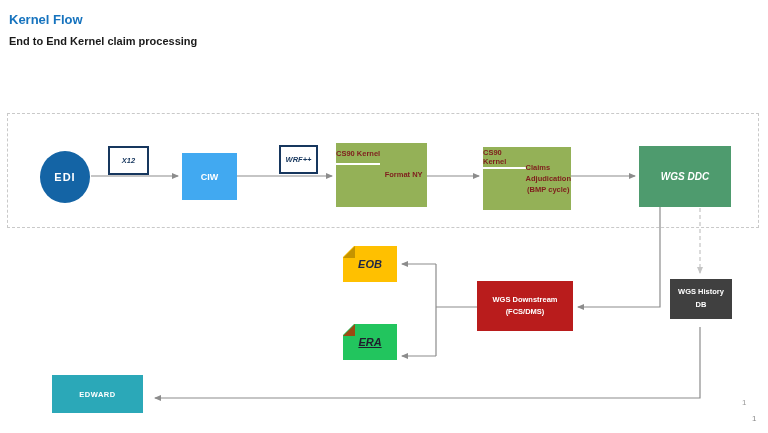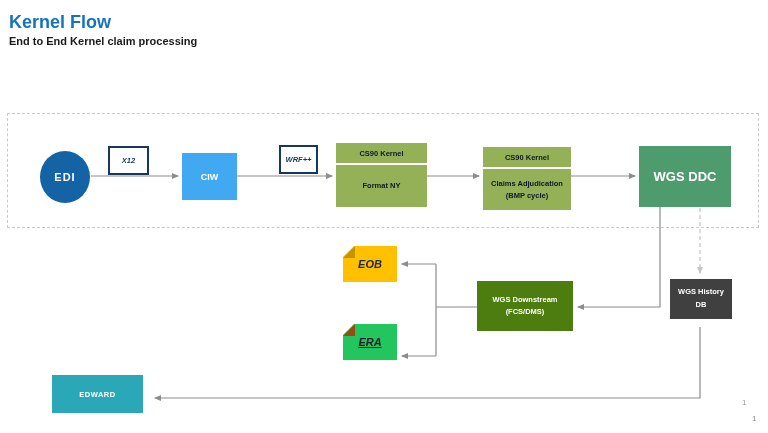--- a/index.html
+++ b/index.html
@@ -2,46 +2,46 @@
 <html><head>
 <meta charset="utf-8">
 <style>
   html,body{margin:0;padding:0;background:#fff;}
   #canvas{
     position:relative;width:768px;height:433px;background:#ffffff;overflow:hidden;
     font-family:"Liberation Sans", sans-serif;
   }
   .abs{position:absolute;}
   
-  .page-title{left:9px;top:12px;font-size:18px;font-weight:bold;color:#1673BE;}
+  .page-title{left:9px;top:12px;font-size:13px;font-weight:bold;color:#1673BE;}
   .page-subtitle{left:9px;top:35px;font-size:11px;font-weight:600;color:#1a1a1a;}
   
   .stage{left:7px;top:113px;width:750px;height:113px;border:1px dashed #c9c9c9;}
   
   .node{display:flex;align-items:center;justify-content:center;text-align:center;color:#fff;font-weight:bold;}
   
   .edi{left:40px;top:151px;width:50px;height:52px;border-radius:50%;background:#1464A5;font-size:11px;letter-spacing:1px;}
   
   .tag{background:#ffffff;border:2px solid #17375E;color:#17375E;font-size:7.5px;font-weight:bold;font-style:italic;display:flex;align-items:center;justify-content:center;}
   .tag-x12{left:108px;top:146px;width:37px;height:25px;}
   .tag-wrf{left:279px;top:145px;width:35px;height:25px;}
   
   .ciw{left:182px;top:153px;width:55px;height:47px;background:#41A9F1;font-size:9px;}
   
-  .cs90{background:#94B157;color:#0f172a;display:flex;flex-direction:column;}
+  .cs90{background:#94B157;color:#7f1d1d;display:flex;flex-direction:row;}
   .cs90 .hdr{height:20px;display:flex;align-items:center;justify-content:center;font-size:7.5px;font-weight:bold;border-bottom:2px solid #ffffff;}
   .cs90 .body{flex:1;display:flex;flex-direction:column;align-items:center;justify-content:center;font-size:7.5px;font-weight:bold;line-height:1.5;}
   .cs90-format{left:336px;top:143px;width:91px;height:64px;}
   .cs90-claims{left:483px;top:147px;width:88px;height:63px;}
   
-  .wgsddc{left:639px;top:146px;width:92px;height:61px;background:#4E9B6E;font-size:13px;}
+  .wgsddc{left:639px;top:146px;width:92px;height:61px;background:#4E9B6E;font-size:10px;font-style:italic;}
   
   .history{left:670px;top:279px;width:62px;height:40px;background:#404040;font-size:7.5px;line-height:1.7;flex-direction:column;}
   
-  .downstream{left:477px;top:281px;width:96px;height:50px;background:#4d7c0f;font-size:7.5px;line-height:1.6;flex-direction:column;}
+  .downstream{left:477px;top:281px;width:96px;height:50px;background:#b91c1c;font-size:7.5px;line-height:1.6;flex-direction:column;}
   
   .card{width:54px;height:36px;display:flex;align-items:center;justify-content:center;font-size:11px;font-weight:bold;font-style:italic;color:#1F2746;clip-path:polygon(11px 0, 100% 0, 100% 100%, 0 100%, 0 11px);}
   .card .fold{position:absolute;left:0;top:0;width:12px;height:12px;clip-path:polygon(0 100%, 100% 0, 100% 100%);}
   .eob{left:343px;top:246px;background:#FFC000;}
   .eob .fold{background:#C49300;}
   .era{left:343px;top:324px;background:#22c55e;color:#201E2E;text-decoration:underline;}
   .era .fold{background:#9C4A12;}
   
   .edward{left:52px;top:375px;width:91px;height:38px;background:#2BA8B8;font-size:7.5px;letter-spacing:.5px;}
   

